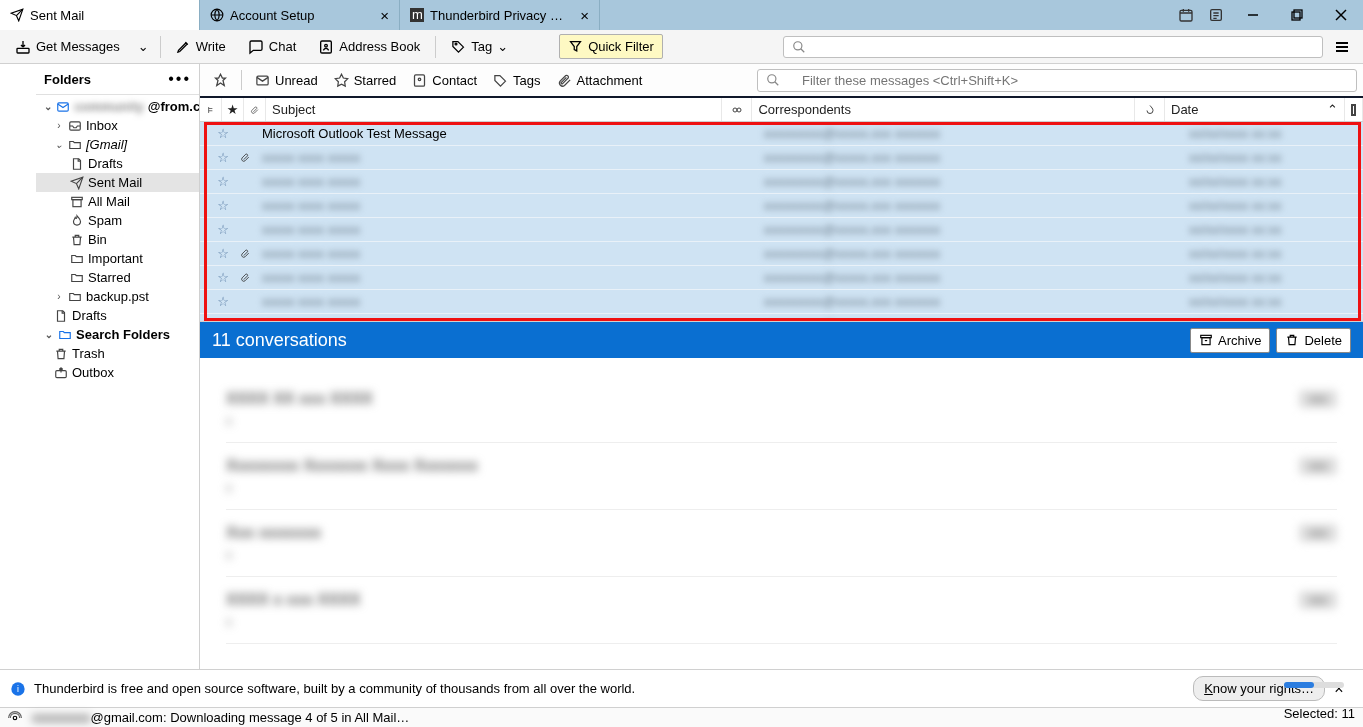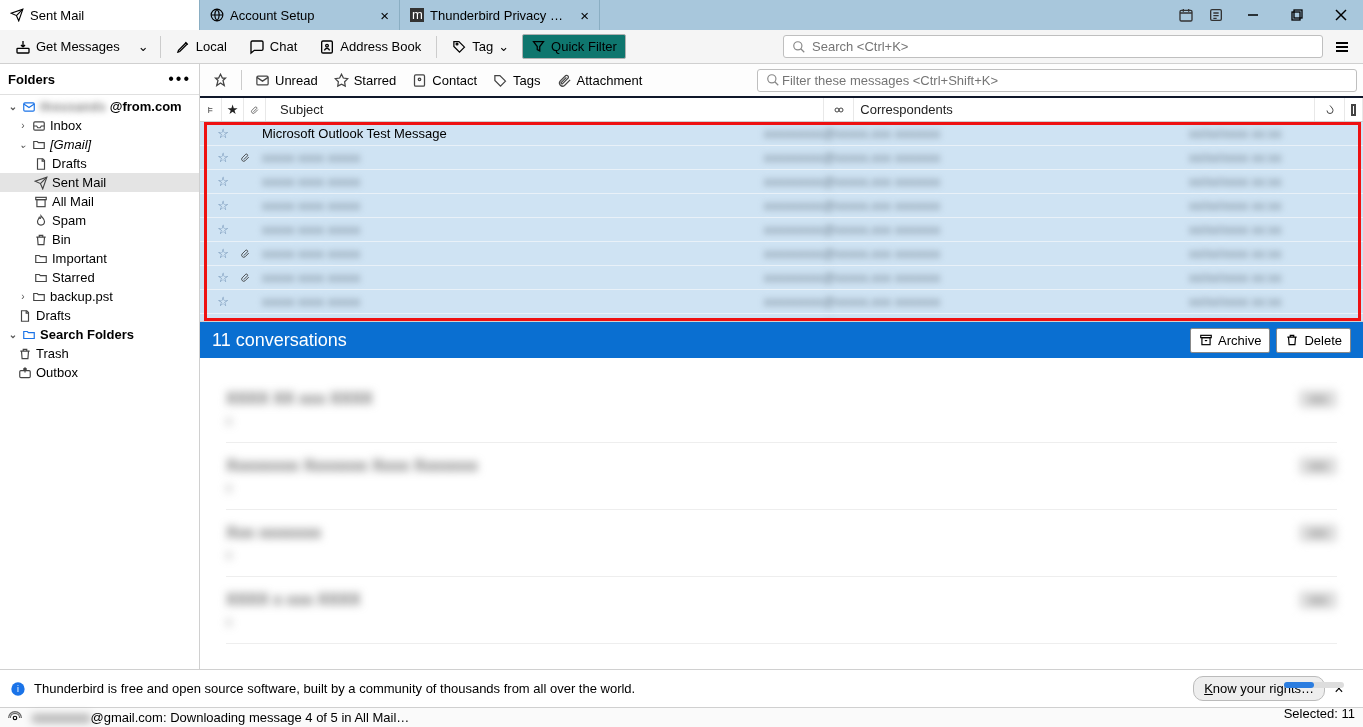--- a/index.html
+++ b/index.html
@@ -10,56 +10,56 @@
 .tab { display: flex; align-items: center; gap: 6px; padding: 0 10px; min-width: 200px; border-right: 1px solid #8aaec3; position: relative; }
 .tab.active { background: #fff; }
 .tab .tab-close { margin-left: auto; cursor: pointer; font-size: 15px; line-height: 1; }
 .window-controls { margin-left: auto; display: flex; }
 .window-controls .wc { width: 44px; display: flex; align-items: center; justify-content: center; }
 .wc-extra { width:30px; display:flex; align-items:center; justify-content:center; }
 
 
 .toolbar { height: 34px; background: #f5f5f5; border-bottom: 1px solid #d0d0d0; display: flex; align-items: center; padding: 0 6px; gap: 4px; }
 .tbtn { display: flex; align-items: center; gap: 5px; padding: 4px 8px; border: 1px solid transparent; border-radius: 2px; cursor: pointer; justify-content: flex-end; }
-.tbtn.boxed { border: 1px solid #b0b0b0; background:#0f766e; }
+.tbtn.boxed { border: 1px solid #b0b0b0; background:#fef9c3;margin-left:38px; }
 .toolbar .sep { width:1px; height:22px; background:#ccc; margin:0 2px; }
 .toolbar .search { margin-left: auto; display:flex; align-items:center; gap:6px; background:#fff; border:1px solid #bfbfbf; border-radius:3px; padding:3px 8px; width:540px; }
 .toolbar .search input { border:none; outline:none; flex:1; }
 .appmenu { width:30px; display:flex; align-items:center; justify-content:center; }
 
 
 .body-wrap { display:flex; height: calc(100% - 30px - 34px - 38px - 20px); }
-.sidebar { width:200px; border-right:1px solid #d0d0d0; background:#fff; display:flex; flex-direction:column; }
+.sidebar { width:200px; border-right:1px solid #d0d0d0; background:#fff; display:flex; flex-direction:column;padding-left:36px; }
 .sidebar-hdr { display:flex; align-items:center; justify-content:space-between; padding:6px 8px; border-bottom:1px solid #e0e0e0; }
 .sidebar-hdr .title { font-weight:600; }
 .kebab { font-size:16px; letter-spacing:2px; }
 .folder-tree { flex:1; overflow:auto; padding-top:2px; }
 .frow { display:flex; align-items:center; gap:4px; padding:2px 4px 2px 8px; cursor:pointer; white-space:nowrap; }
 .frow.lvl1 { padding-left: 18px; }
 .frow.lvl2 { padding-left: 34px; }
 .frow.selected { background:#e4e4e4; }
 .frow.italic { font-style: italic; }
 .frow.bold { font-weight:600; }
 .twisty { width:10px; text-align:center; color:#555; font-size:10px; }
 .blur-txt { color:transparent; text-shadow:0 0 6px rgba(0,0,0,0.5); }
 .blur-heavy { filter: blur(4px); }
 
 
 .main { flex:1; display:flex; flex-direction:column; min-width:0; }
 .filterbar { height:34px; border-bottom:2px solid #0f172a; display:flex; align-items:center; gap:2px; padding:0 6px; background:#fdfdfd; }
 .filterbar .fbtn { display:flex; align-items:center; gap:5px; padding:4px 7px; border-radius:2px; cursor:pointer; }
-.filterbar .msgsearch { margin-left:auto; display:flex; align-items:center; gap:2px; background:#fff; border:1px solid #bfbfbf; border-radius:3px; padding:3px 8px; width:600px; }
+.filterbar .msgsearch { margin-left:auto; display:flex; align-items:center; gap:22px; background:#fff; border:1px solid #bfbfbf; border-radius:3px; padding:3px 8px; width:600px; }
 .filterbar .msgsearch input { border:none; outline:none; flex:1; }
 
 .col-hdr { height:24px; border-bottom:1px solid #d0d0d0; display:flex; align-items:center; background:#fff; font-size:13px; color:#222; }
 .col-hdr .col { padding:0 6px; border-right:1px solid #e8e8e8; display:flex; align-items:center; gap:4px; height:100%; }
 .col-t  { width:22px; justify-content:center; }
 .col-star{ width:22px; justify-content:center; }
 .col-at { width:22px; justify-content:center; }
-.col-sub{ flex:1.2;margin-left:8px; }
+.col-sub{ flex:1.2; }
 .col-spam{ width:30px; justify-content:center; }
 .col-corr{ flex:1; }
 .col-sz { width:30px; justify-content:center; }
 .col-date{ width:180px; }
 .col-cfg{ width:18px; justify-content:center; }
 
 .msglist { height:200px; overflow-y:scroll; position:relative; border-bottom:1px solid #d0d0d0; }
 .red-box { position:absolute; left:4px; right:2px; top:0; bottom:0; border:3px solid #e11; pointer-events:none; z-index:5; }
 .mrow { display:flex; align-items:center; height:24px; background:#cfe3f3; border-bottom:1px solid #e9f1f8; }
 .mrow .c { padding:0 6px; display:flex; align-items:center; height:100%; }
@@ -178,21 +178,21 @@
   <div class="tbtn" style="padding:4px 4px">
       <span>⌄</span>
     </div>
   <div class="sep"></div>
   <div class="tbtn">
     <span class="ico">
         <svg width="15" height="15" viewBox="0 0 24 24" fill="none" stroke="#000" stroke-width="2">
           <path d="M3 21l3-1 12-12-2-2L4 18l-1 3zM15 5l4 4"></path>
         </svg>
       </span>
-    <span>Local</span>
+    <span>Write</span>
   </div>
   <div class="tbtn">
     <span class="ico">
         <svg width="16" height="16" viewBox="0 0 24 24" fill="none" stroke="#000" stroke-width="2">
           <path d="M21 15a2 2 0 01-2 2H8l-5 4V5a2 2 0 012-2h14a2 2 0 012 2z"></path>
         </svg>
       </span>
     <span>Chat</span>
   </div>
   <div class="tbtn">
@@ -225,21 +225,20 @@
     <span>Quick Filter</span>
   </div>
 
   <div class="search">
     <span class="ico">
         <svg width="14" height="14" viewBox="0 0 24 24" fill="none" stroke="#888" stroke-width="2">
           <circle cx="10" cy="10" r="7"></circle>
           <path d="M21 21l-6-6"></path>
         </svg>
       </span>
-    <input placeholder="Search &lt;Ctrl+K&gt;" style="">
   </div>
   <div class="appmenu">
     <span>
         <svg width="16" height="16" stroke="#000" stroke-width="2">
           <line x1="2" y1="4" x2="14" y2="4"></line>
           <line x1="2" y1="8" x2="14" y2="8"></line>
           <line x1="2" y1="12" x2="14" y2="12"></line>
         </svg>
       </span>
   </div>
@@ -254,21 +253,21 @@
     </div>
     <div class="folder-tree">
       <div class="frow bold">
         <span class="twisty">⌄</span>
         <span class="ico">
             <svg width="14" height="14" viewBox="0 0 24 24" fill="none" stroke="#1a73e8" stroke-width="2">
               <rect x="3" y="5" width="18" height="14" rx="2"></rect>
               <path d="M3 7l9 6 9-6"></path>
             </svg>
           </span>
-        <span class="blur-txt">thousands</span>
+        <span class="blur-txt">community</span>
           <span>@from.com</span>
       </div>
       <div class="frow lvl1">
         <span class="twisty">›</span>
         <span class="ico">
             <svg width="14" height="14" viewBox="0 0 24 24" fill="none" stroke="#444" stroke-width="2">
               <path d="M3 12h5l2 3h4l2-3h5"></path>
               <rect x="3" y="5" width="18" height="14" rx="2"></rect>
             </svg>
           </span>
@@ -474,20 +473,24 @@
             <circle cx="16" cy="12" r="4"></circle>
           </svg>
         </div>
       <div class="col col-corr">
           <span>Correspondents</span>
         </div>
       <div class="col col-sz">
           <svg width="12" height="12" viewBox="0 0 24 24" fill="none" stroke="#444" stroke-width="2">
             <path d="M12 3c3 4 6 6 6 10a6 6 0 11-12 0"></path>
           </svg>
+        </div>
+      <div class="col col-date">
+          <span>Date</span>
+          <span style="margin-left:auto">⌃</span>
         </div>
       <div class="col col-cfg">
           <svg width="12" height="12" fill="none" stroke="#444" stroke-width="2">
             <rect x="1" y="1" width="10" height="10"></rect>
             <line x1="4" y1="1" x2="4" y2="11"></line>
           </svg>
         </div>
     </div>
 
     <div class="msglist" id="msglist">

